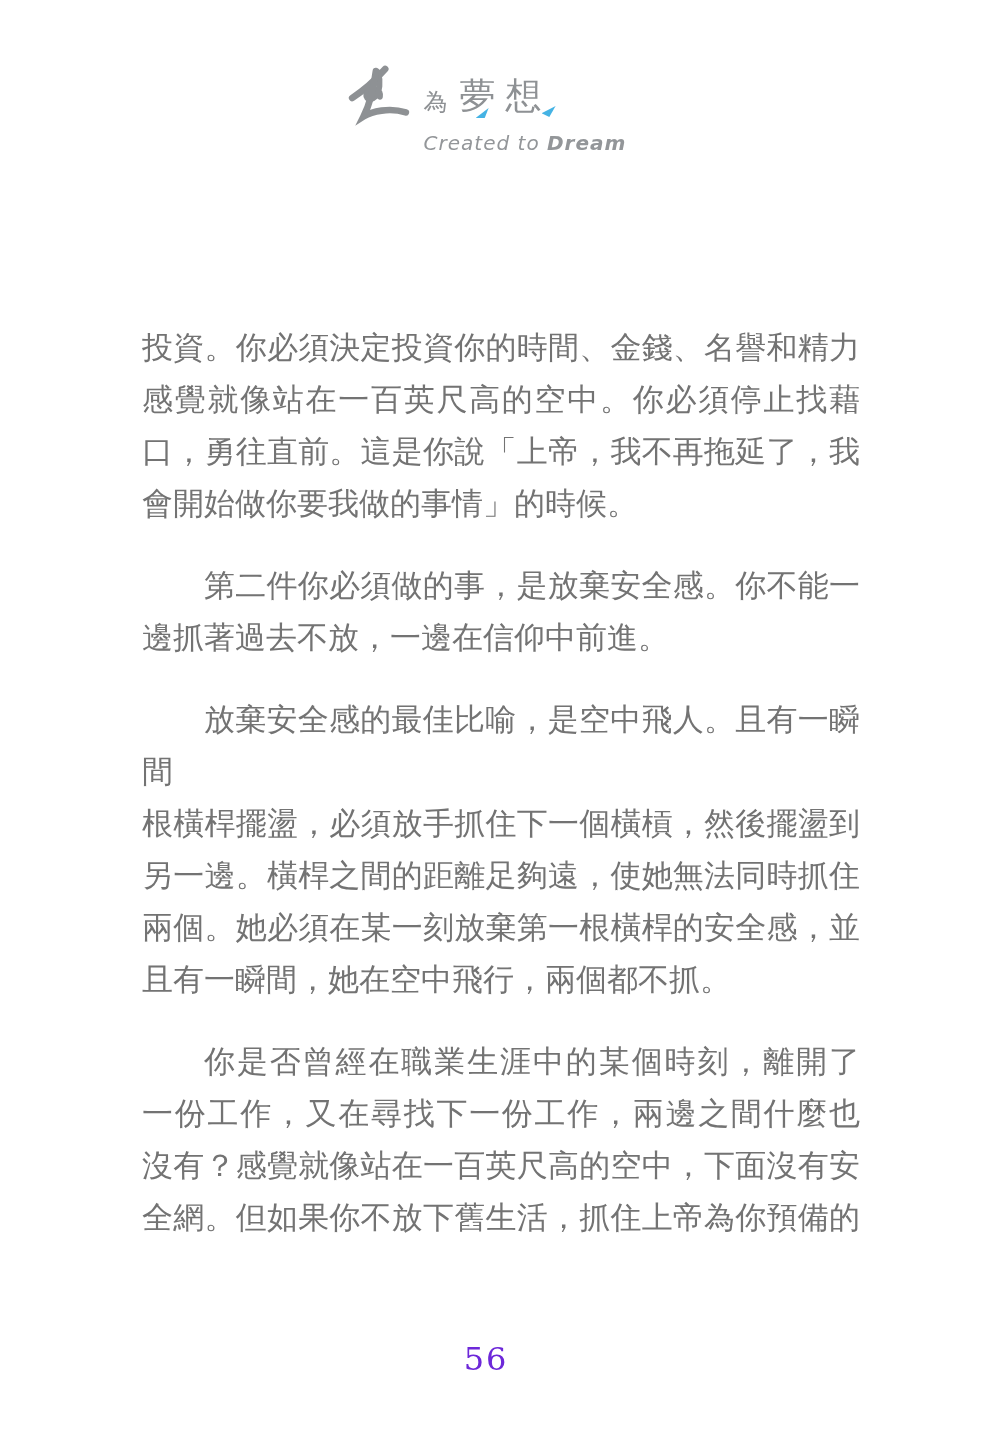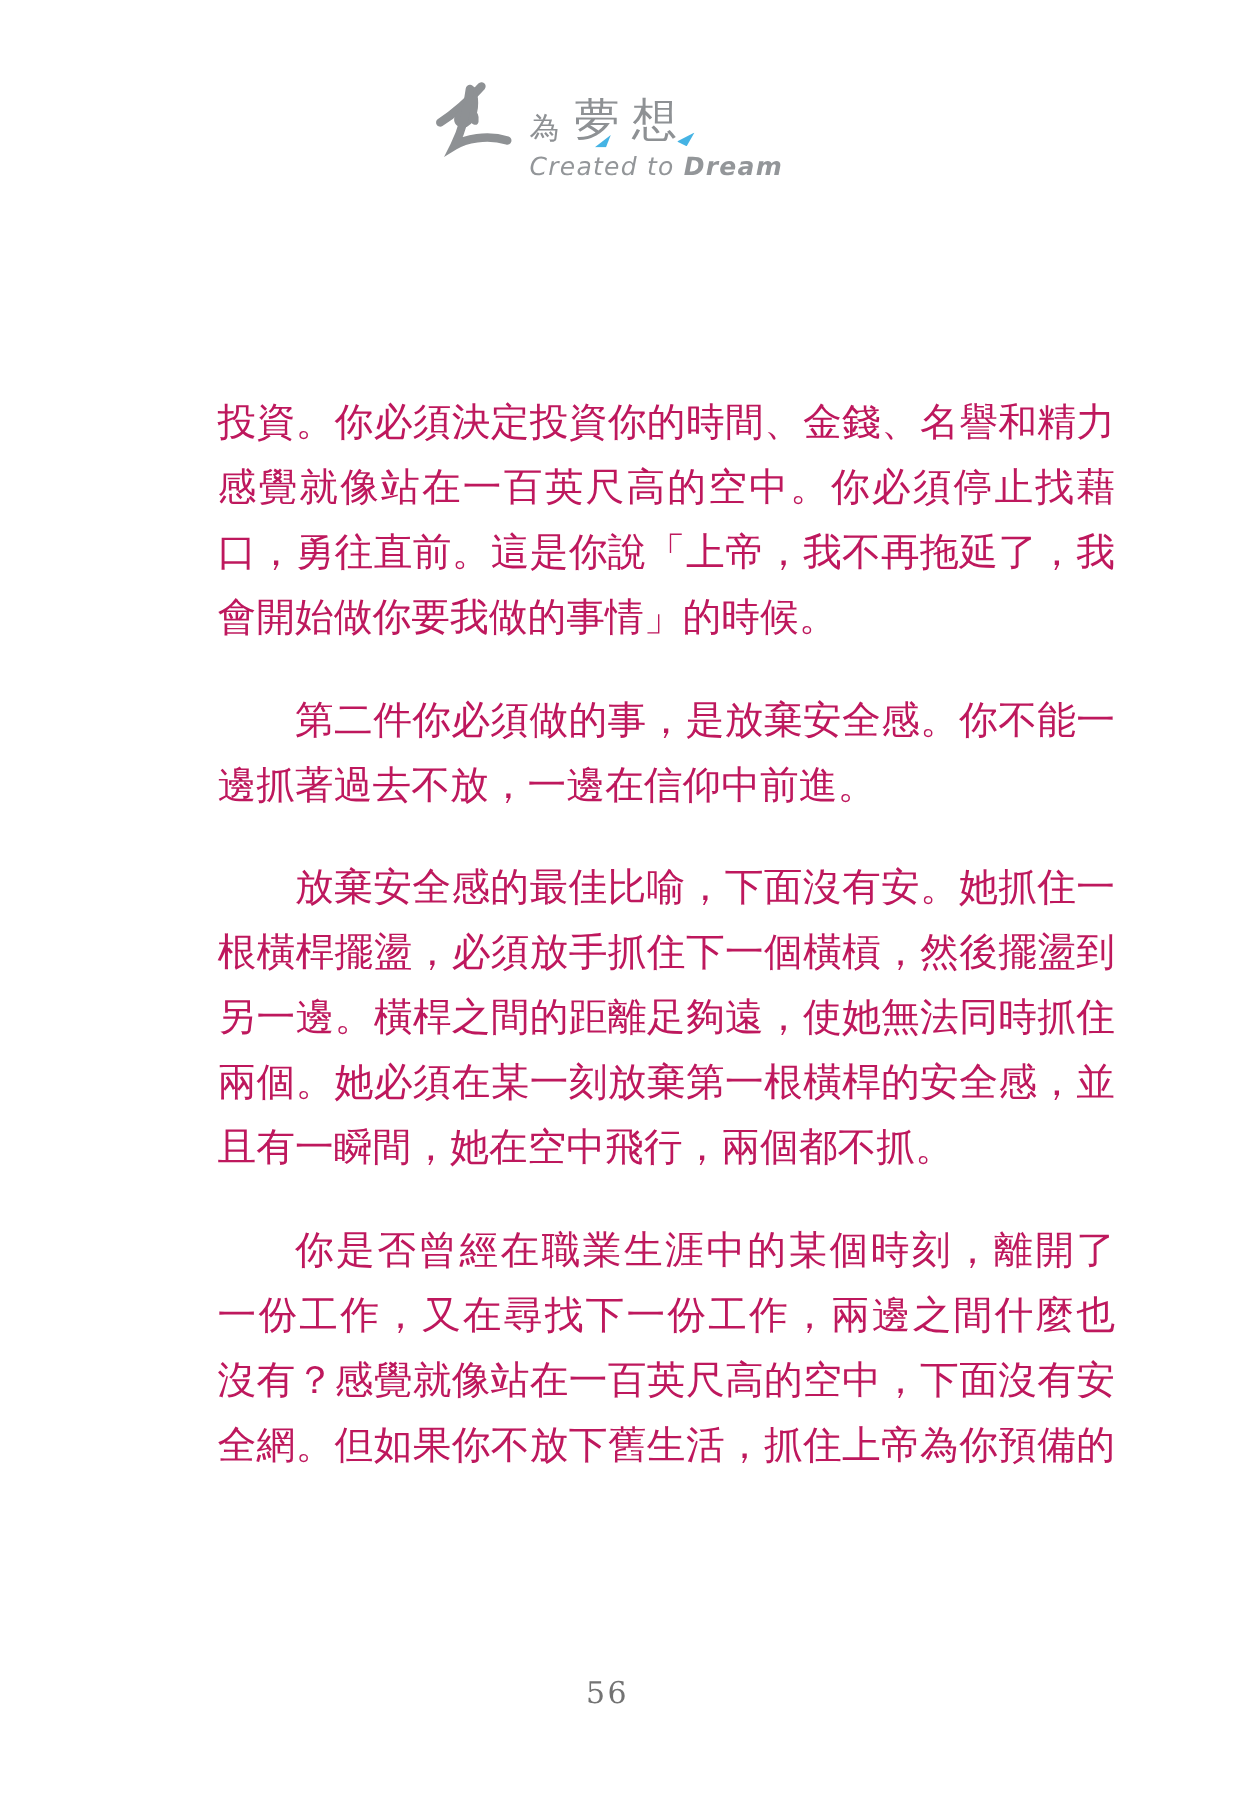--- a/index.html
+++ b/index.html
@@ -12,49 +12,48 @@
   }
 
   
   .logo-band{position:absolute;top:60px;left:0;width:972px;display:flex;justify-content:center;}
   .logo{position:relative;display:flex;align-items:flex-start;}
   .logo-glyph{width:66px;height:70px;margin-top:4px;}
   .logo-right{margin-left:12px;}
   .logo-zh-row{display:flex;align-items:flex-end;margin-top:18px;}
   .logo-wei{font-size:24px;color:#8e9194;line-height:1;margin-right:12px;font-family:"DejaVu Serif", serif;}
   .logo-mengxiang{font-size:36px;color:#8e9194;line-height:1;letter-spacing:10px;font-family:Liberation Serif, serif;}
-  .logo-tagline{margin-top:7px;font-style:italic;font-size:20px;color:#939699;letter-spacing:1px;font-family:"DejaVu Sans", sans-serif;}
+  .logo-tagline{margin-top:17px;font-style:italic;font-size:20px;color:#939699;letter-spacing:1px;font-family:"DejaVu Sans", sans-serif;}
   .logo-tagline b{font-weight:bold;}
   .accent{position:absolute;}
   .accent-1{left:130px;top:48px;width:13px;height:10px;background:#45b3e4;clip-path:polygon(0% 100%,100% 0%,70% 100%);}
   .accent-2{left:196px;top:46px;width:14px;height:11px;background:#45b3e4;clip-path:polygon(0% 65%,100% 0%,55% 100%);}
 
   
   .body-text{
-    position:absolute;left:142px;top:312px;width:718px;
-    color:#be185d;
-    margin-left:32px;
+    position:absolute;left:142px;top:322px;width:718px;
+    color:#737373;
   }
   .para{margin:0 0 30px 0;}
   .line{
     font-size:31px;
     line-height:52px;
     text-align:justify;
     text-justify:inter-character;
     white-space:normal;
   }
   .line.fill{text-align-last:justify;}
   .line.indent{text-indent:62px;}
 
   
   .page-number-band{position:absolute;top:1340px;left:0;width:972px;text-align:center;}
   .page-number{
     display:inline-block;
     font-family:"DejaVu Serif", serif;
-    font-size:24px;color:#737373;letter-spacing:2px;text-align:center;
+    font-size:32px;color:#6d28d9;letter-spacing:2px;text-align:center;
   }
 </style>
 </head>
 <body>
 
 <div class="page">
 
   <div class="logo-band">
     <div class="logo">
       <svg class="logo-glyph" viewBox="0 0 64 66" fill="none" xmlns="http://www.w3.org/2000/svg">
@@ -79,21 +78,21 @@
         <div class="line fill">投資。你必須決定投資你的時間、金錢、名譽和精力</div>
         <div class="line fill">感覺就像站在一百英尺高的空中。你必須停止找藉</div>
         <div class="line fill">口，勇往直前。這是你說「上帝，我不再拖延了，我</div>
         <div class="line">會開始做你要我做的事情」的時候。</div>
       </div>
       <div class="para">
         <div class="line fill indent">第二件你必須做的事，是放棄安全感。你不能一</div>
         <div class="line">邊抓著過去不放，一邊在信仰中前進。</div>
       </div>
       <div class="para">
-        <div class="line fill indent">放棄安全感的最佳比喻，下面沒有安。她抓住一</div>
+        <div class="line fill indent">放棄安全感的最佳比喻，是空中飛人。且有一瞬間</div>
         <div class="line fill">根橫桿擺盪，必須放手抓住下一個橫槓，然後擺盪到</div>
         <div class="line fill">另一邊。橫桿之間的距離足夠遠，使她無法同時抓住</div>
         <div class="line fill">兩個。她必須在某一刻放棄第一根橫桿的安全感，並</div>
         <div class="line">且有一瞬間，她在空中飛行，兩個都不抓。</div>
       </div>
       <div class="para">
         <div class="line fill indent">你是否曾經在職業生涯中的某個時刻，離開了</div>
         <div class="line fill">一份工作，又在尋找下一份工作，兩邊之間什麼也</div>
         <div class="line fill">沒有？感覺就像站在一百英尺高的空中，下面沒有安</div>
         <div class="line fill">全網。但如果你不放下舊生活，抓住上帝為你預備的</div>

